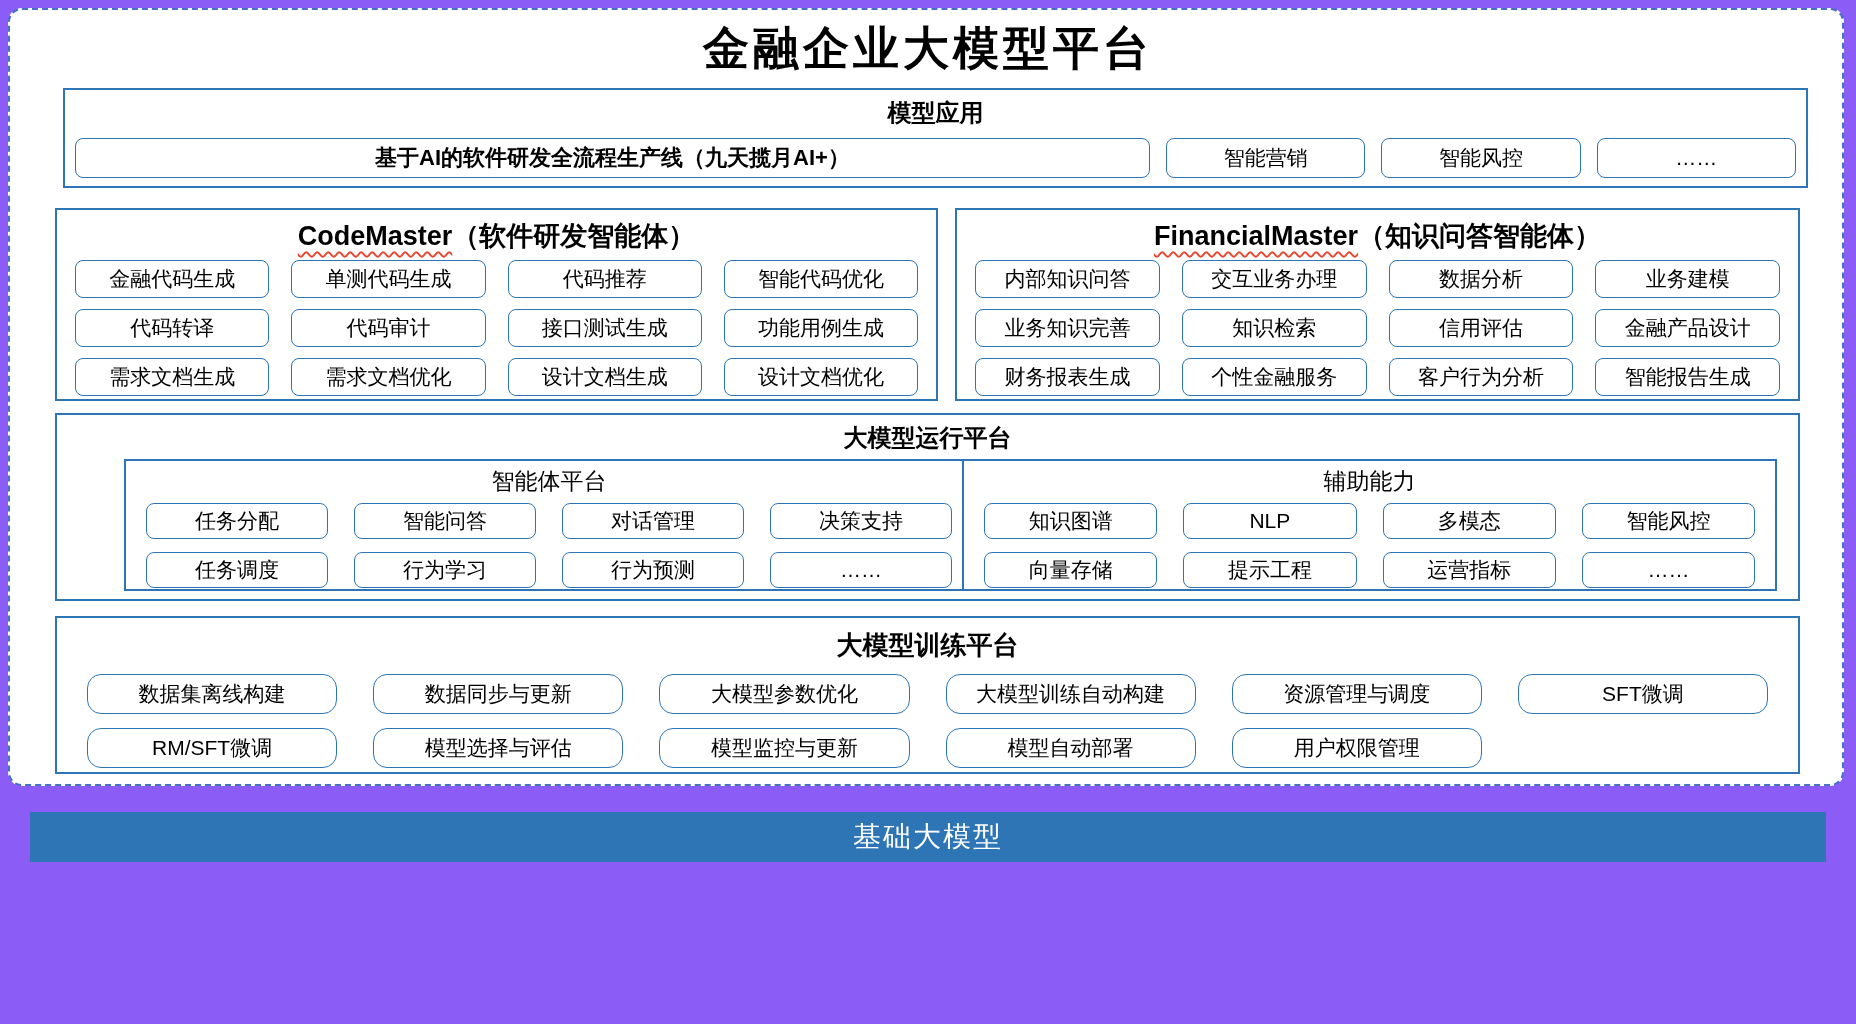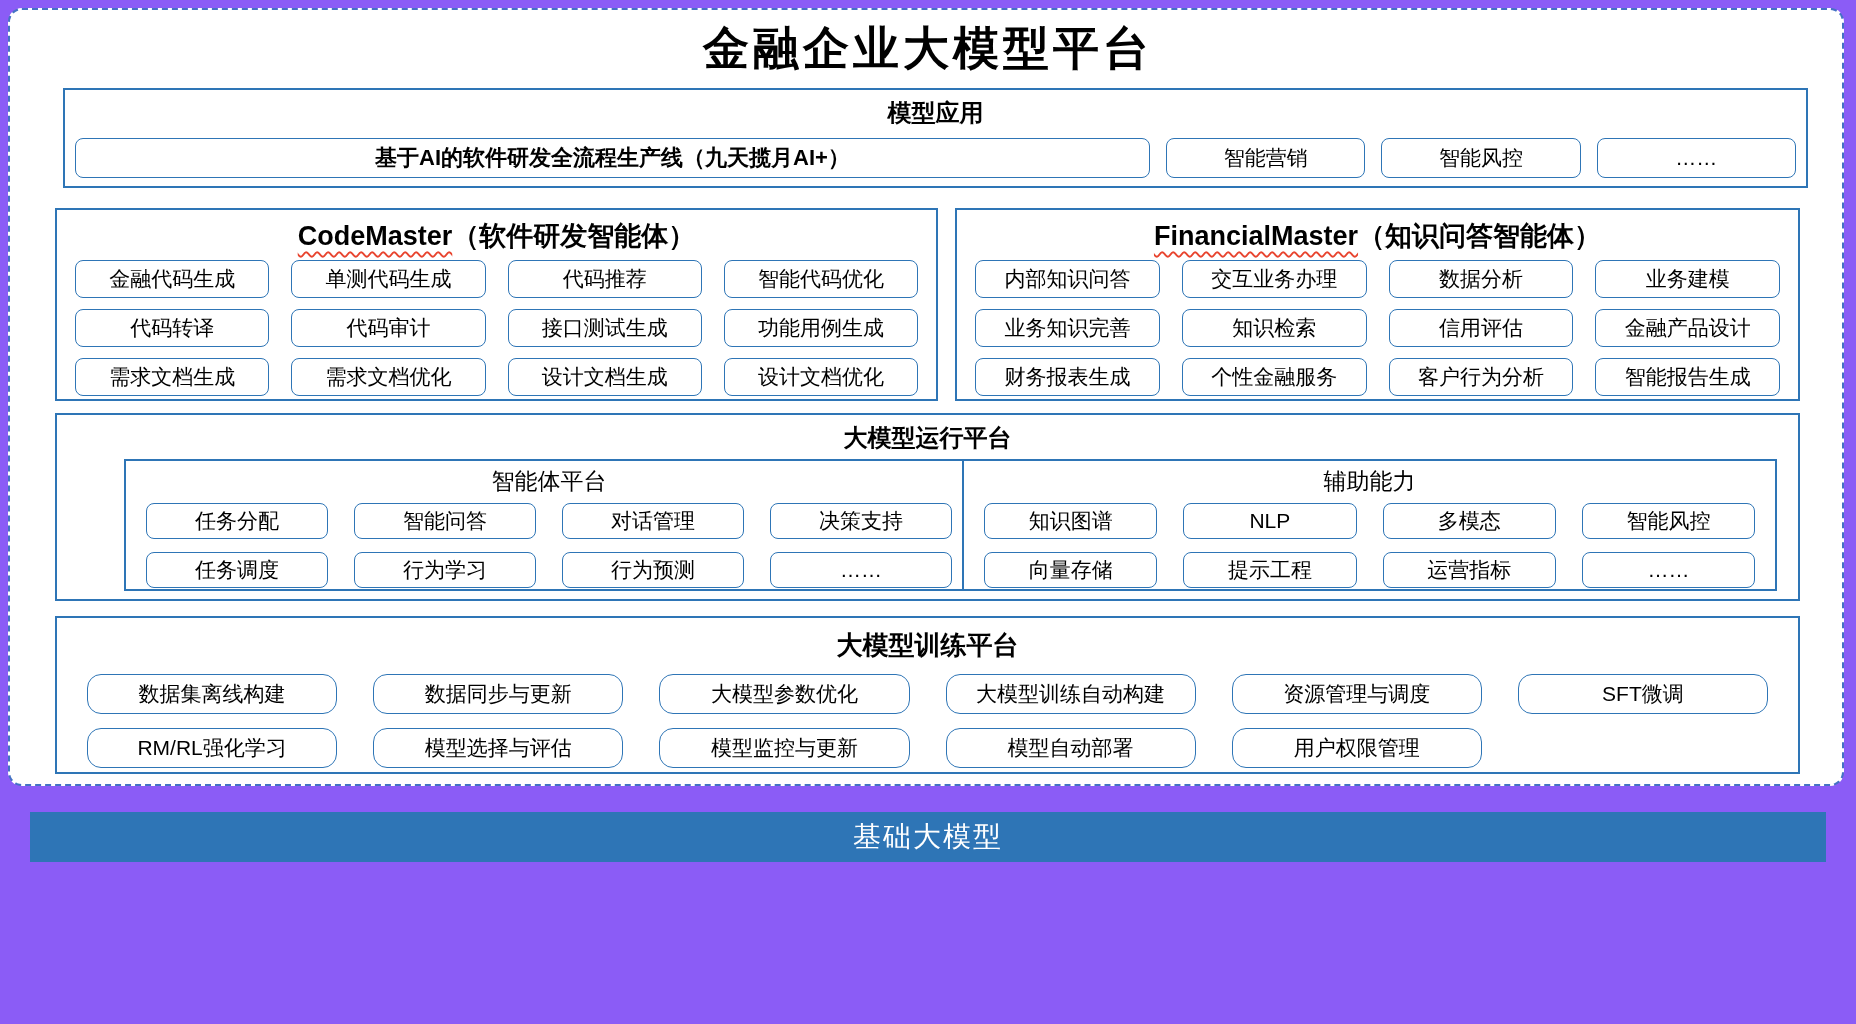--- a/index.html
+++ b/index.html
@@ -185,21 +185,21 @@
 
   <div class="section sec4">
     <div class="sec-header">大模型训练平台</div>
     <div class="train-grid">
       <div class="pill">数据集离线构建</div>
       <div class="pill">数据同步与更新</div>
       <div class="pill">大模型参数优化</div>
       <div class="pill">大模型训练自动构建</div>
       <div class="pill">资源管理与调度</div>
       <div class="pill">SFT微调</div>
-      <div class="pill">RM/RL强化学习</div>
+      <div class="pill">RM/SFT微调</div>
       <div class="pill">模型选择与评估</div>
       <div class="pill">模型监控与更新</div>
       <div class="pill">模型自动部署</div>
       <div class="pill">用户权限管理</div>
     </div>
   </div>
 
   <div class="foundation-bar">
     <span>基础大模型</span>
   </div>

